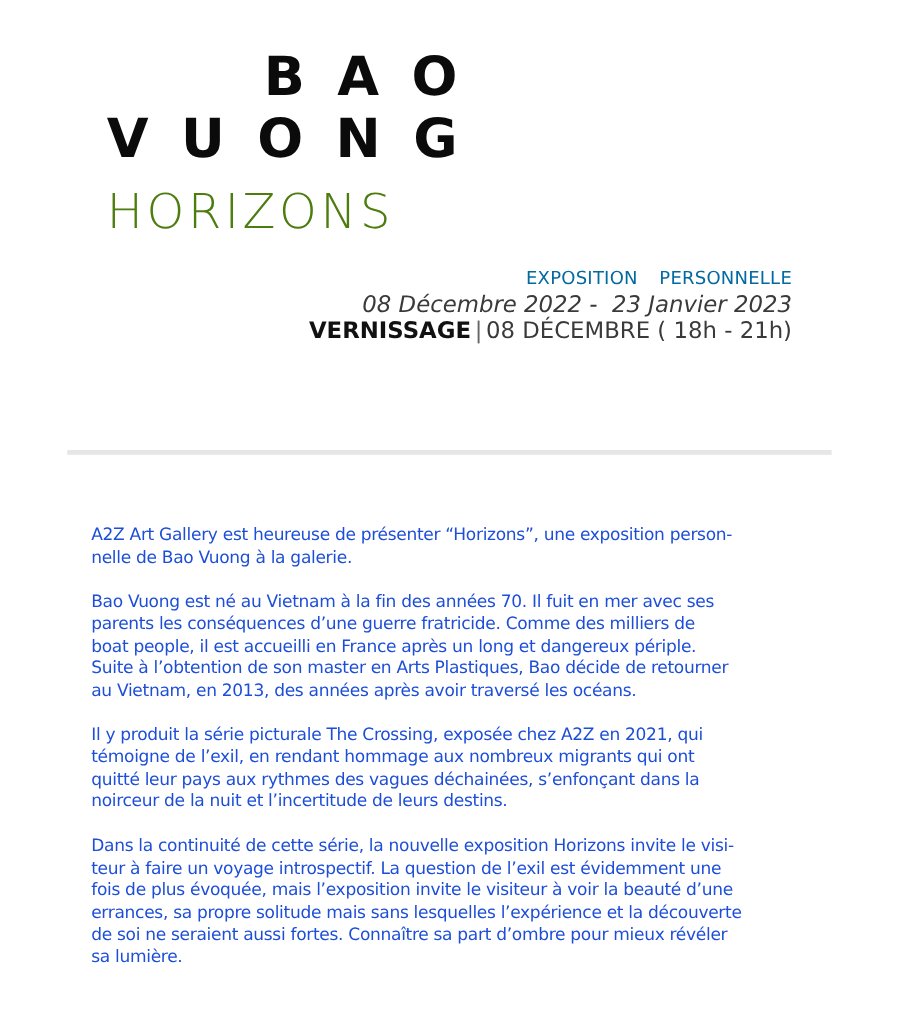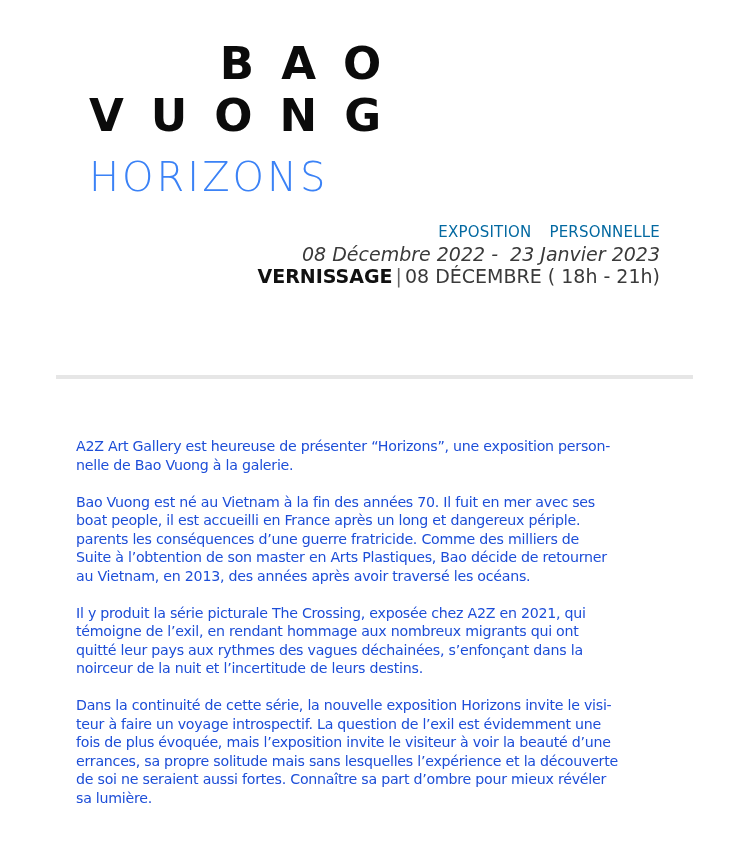--- a/index.html
+++ b/index.html
@@ -29,21 +29,21 @@
       color: #0b0b0b;
       white-space: nowrap;
       margin: 0;
     }
     .artist-line.l1 { height: 52px; text-align: right; }
     .title {
       font-family: "DejaVu Sans", sans-serif;
       font-weight: 200;
       font-size: 40px;
       letter-spacing: 3px;
-      color: #3b82f6;
+      color: #4d7c0f;
       margin-top: 16px;
       line-height: 40px;
       white-space: nowrap;
       -webkit-text-stroke: 0px;
     }
     .info-block {
       position: absolute;
       right: 89px;
       top: 221px;
       text-align: right;
@@ -124,22 +124,22 @@
 
 <div class="divider"></div>
 
 <div class="body-text">
   <p class="para">
     <span class="line">A2Z Art Gallery est heureuse de présenter “Horizons”, une exposition person-</span>
     <span class="line">nelle de Bao Vuong à la galerie.</span>
   </p>
   <p class="para">
     <span class="line">Bao Vuong est né au Vietnam à la fin des années 70. Il fuit en mer avec ses</span>
+    <span class="line">parents les conséquences d’une guerre fratricide. Comme des milliers de</span>
     <span class="line">boat people, il est accueilli en France après un long et dangereux périple.</span>
-    <span class="line">parents les conséquences d’une guerre fratricide. Comme des milliers de</span>
     <span class="line">Suite à l’obtention de son master en Arts Plastiques, Bao décide de retourner</span>
     <span class="line">au Vietnam, en 2013, des années après avoir traversé les océans.</span>
   </p>
   <p class="para">
     <span class="line">Il y produit la série picturale The Crossing, exposée chez A2Z en 2021, qui</span>
     <span class="line">témoigne de l’exil, en rendant hommage aux nombreux migrants qui ont</span>
     <span class="line">quitté leur pays aux rythmes des vagues déchainées, s’enfonçant dans la</span>
     <span class="line">noirceur de la nuit et l’incertitude de leurs destins.</span>
   </p>
   <p class="para">

